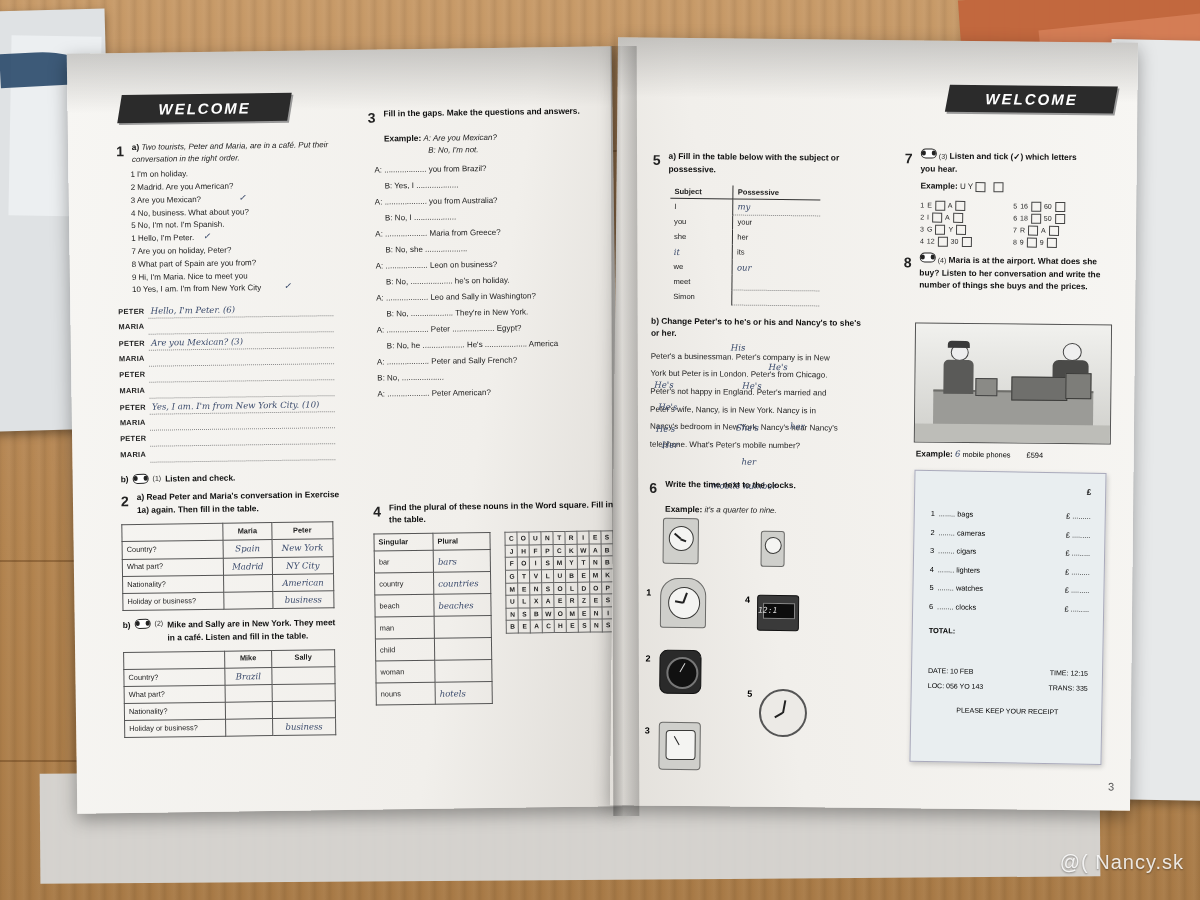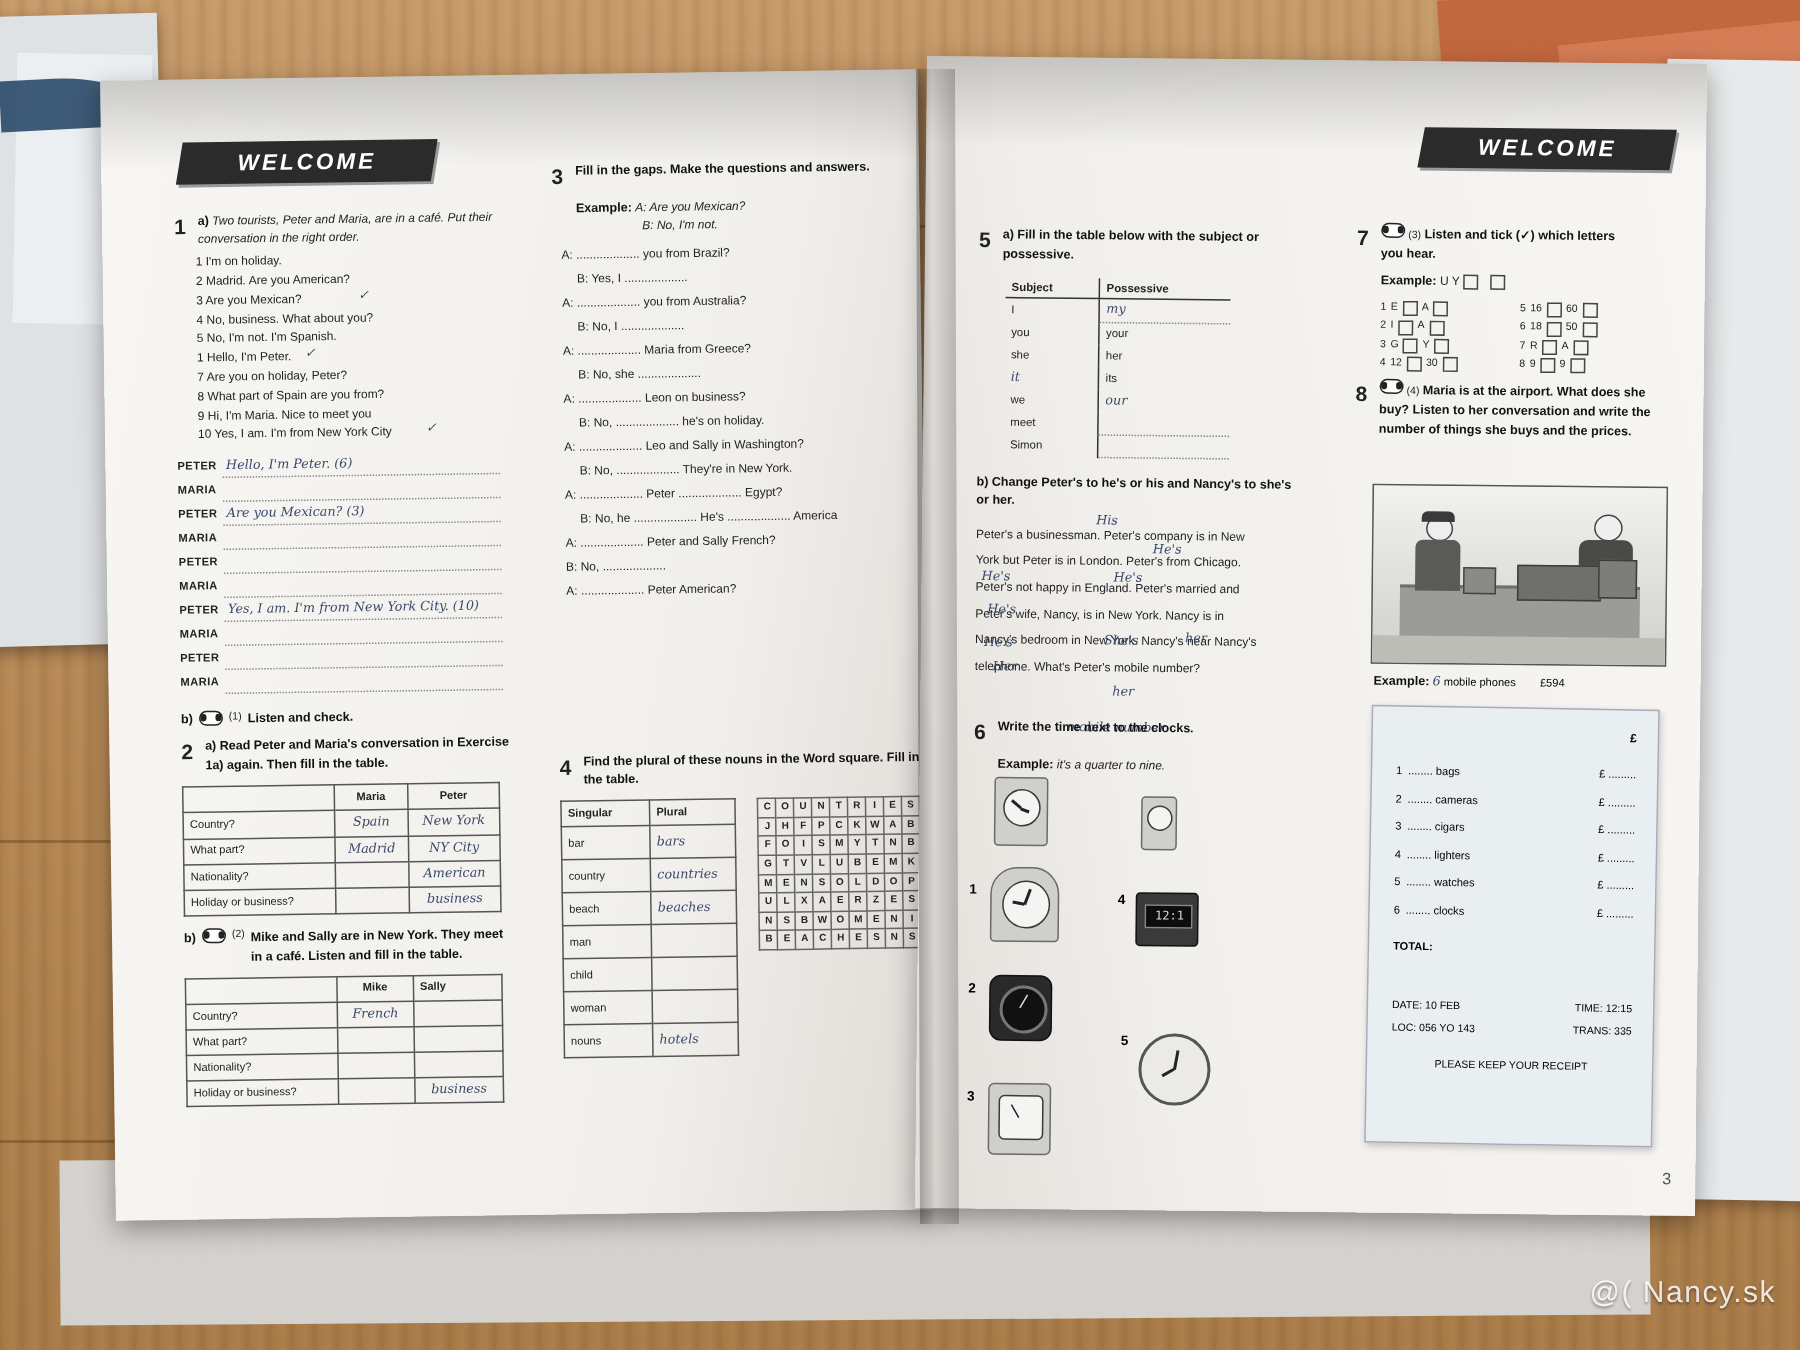--- a/index.html
+++ b/index.html
@@ -235,25 +235,25 @@
         <span class="headset"></span>
         <span style="font-size:7px;">(2)</span>
         <span class="htxt" style="flex:1">Mike and Sally are in New York. They meet in a café. Listen and fill in the table.</span>
       </div>
 
       <table class="tb" style="margin-top:8px;width:212px;">
         <tbody>
             <tr>
           <th style="width:92px;"></th>
           <th style="text-align:center;">Mike</th>
-          <th style="text-align:left;">Sally</th>
+          <th style="text-align:center;">Sally</th>
         </tr>
         <tr>
           <td>Country?</td>
-          <td class="hand" style="text-align:center;">French</td>
+          <td class="hand" style="text-align:center;">Brazil</td>
           <td class="hand" style="text-align:center;"></td>
         </tr>
         <tr>
           <td>What part?</td>
           <td></td>
           <td></td>
         </tr>
         <tr>
           <td>Nationality?</td>
           <td></td>
@@ -565,21 +565,21 @@
     <div style="position:absolute;left:148px;top:492px;">
       <div class="clock-img" style="width:22px;height:34px;border-radius:3px;">
         <div class="cface" style="left:3px;top:5px;width:15px;height:15px;"></div>
       </div>
     </div>
 
     <div style="position:absolute;left:145px;top:556px;">
       <span style="position:absolute;left:-12px;top:0px;font-size:9px;font-weight:bold;">4</span>
       <div style="width:40px;height:34px;background:#3a3a3a;border:1px solid #111;border-radius:3px;position:relative;">
         <div style="position:absolute;left:5px;top:7px;width:30px;height:14px;background:#0d0d0d;border:1px solid #888;"></div>
-        <div style="position:absolute;left:12px;top:10px;color:#d9d9d9;font-family:'DejaVu Sans Mono',monospace;font-size:8px;">12:1</div>
+        <div style="position:absolute;left:0;top:10px;color:#d9d9d9;font-family:'DejaVu Sans Mono',monospace;font-size:8px;font-style:italic;">12:1</div>
       </div>
     </div>
 
     <div style="position:absolute;left:148px;top:650px;">
       <span style="position:absolute;left:-12px;top:0px;font-size:9px;font-weight:bold;">5</span>
       <div style="width:44px;height:44px;border-radius:50%;background:#eceae6;border:2px solid #555;position:relative;">
         <div style="position:absolute;left:21px;top:9px;width:1.5px;height:13px;background:#222;transform:rotate(10deg);transform-origin:bottom;"></div>
         <div style="position:absolute;left:21px;top:13px;width:1.5px;height:9px;background:#222;transform:rotate(-120deg);transform-origin:bottom;"></div>
       </div>
     </div>

